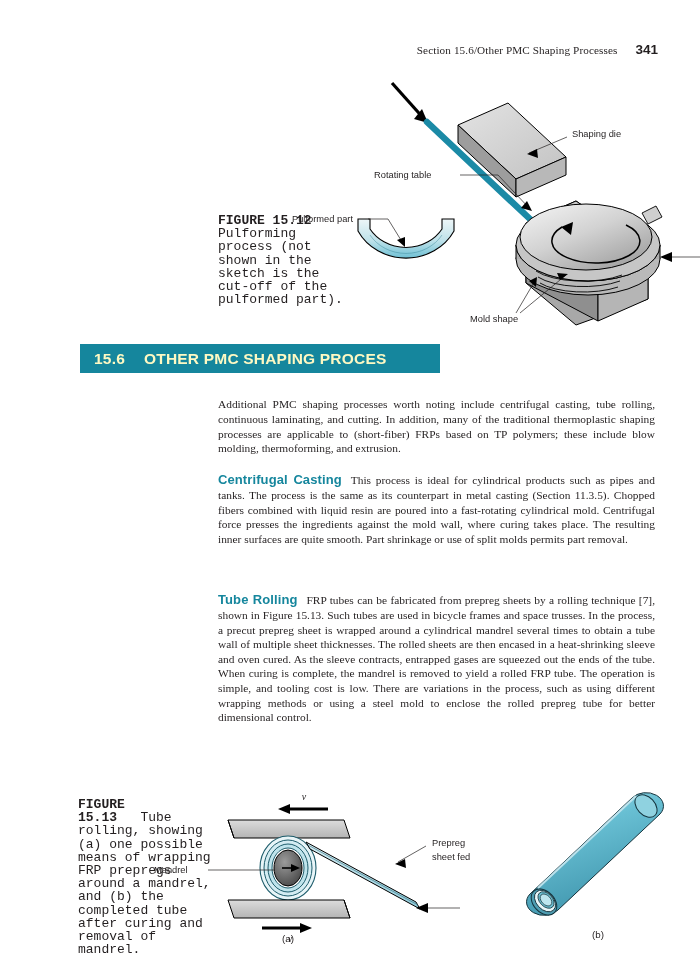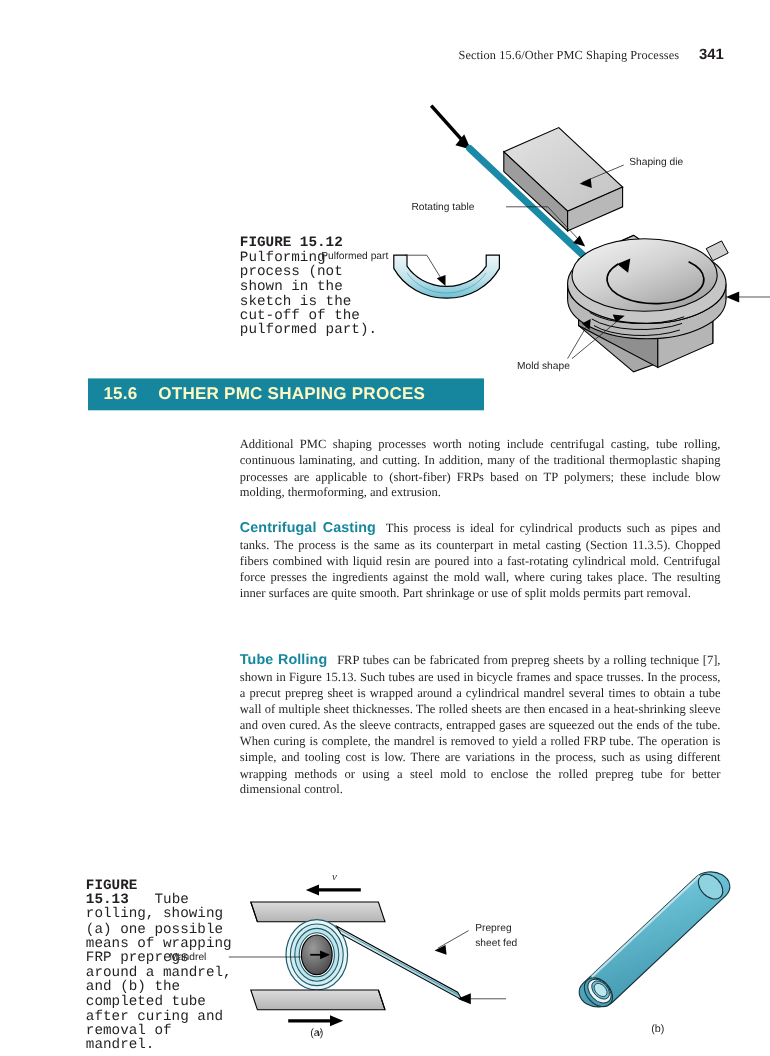--- a/index.html
+++ b/index.html
@@ -52,21 +52,21 @@
   .fig-caption .fc-label {
     font-weight: bold;
   }
   #fig1512-caption {
     position: absolute;
     left: 218px; top: 142px;
     width: 132px;
   }
   #fig1512-art {
     position: absolute;
-    left: 330px; top: 16px;
+    left: 330px; top: 3px;
     width: 370px; height: 240px;
   }
 
   
   #section-bar {
     position: absolute;
     left: 80px; top: 344px;
     width: 360px; height: 29px;
     background: #15869d;
     overflow: hidden;

